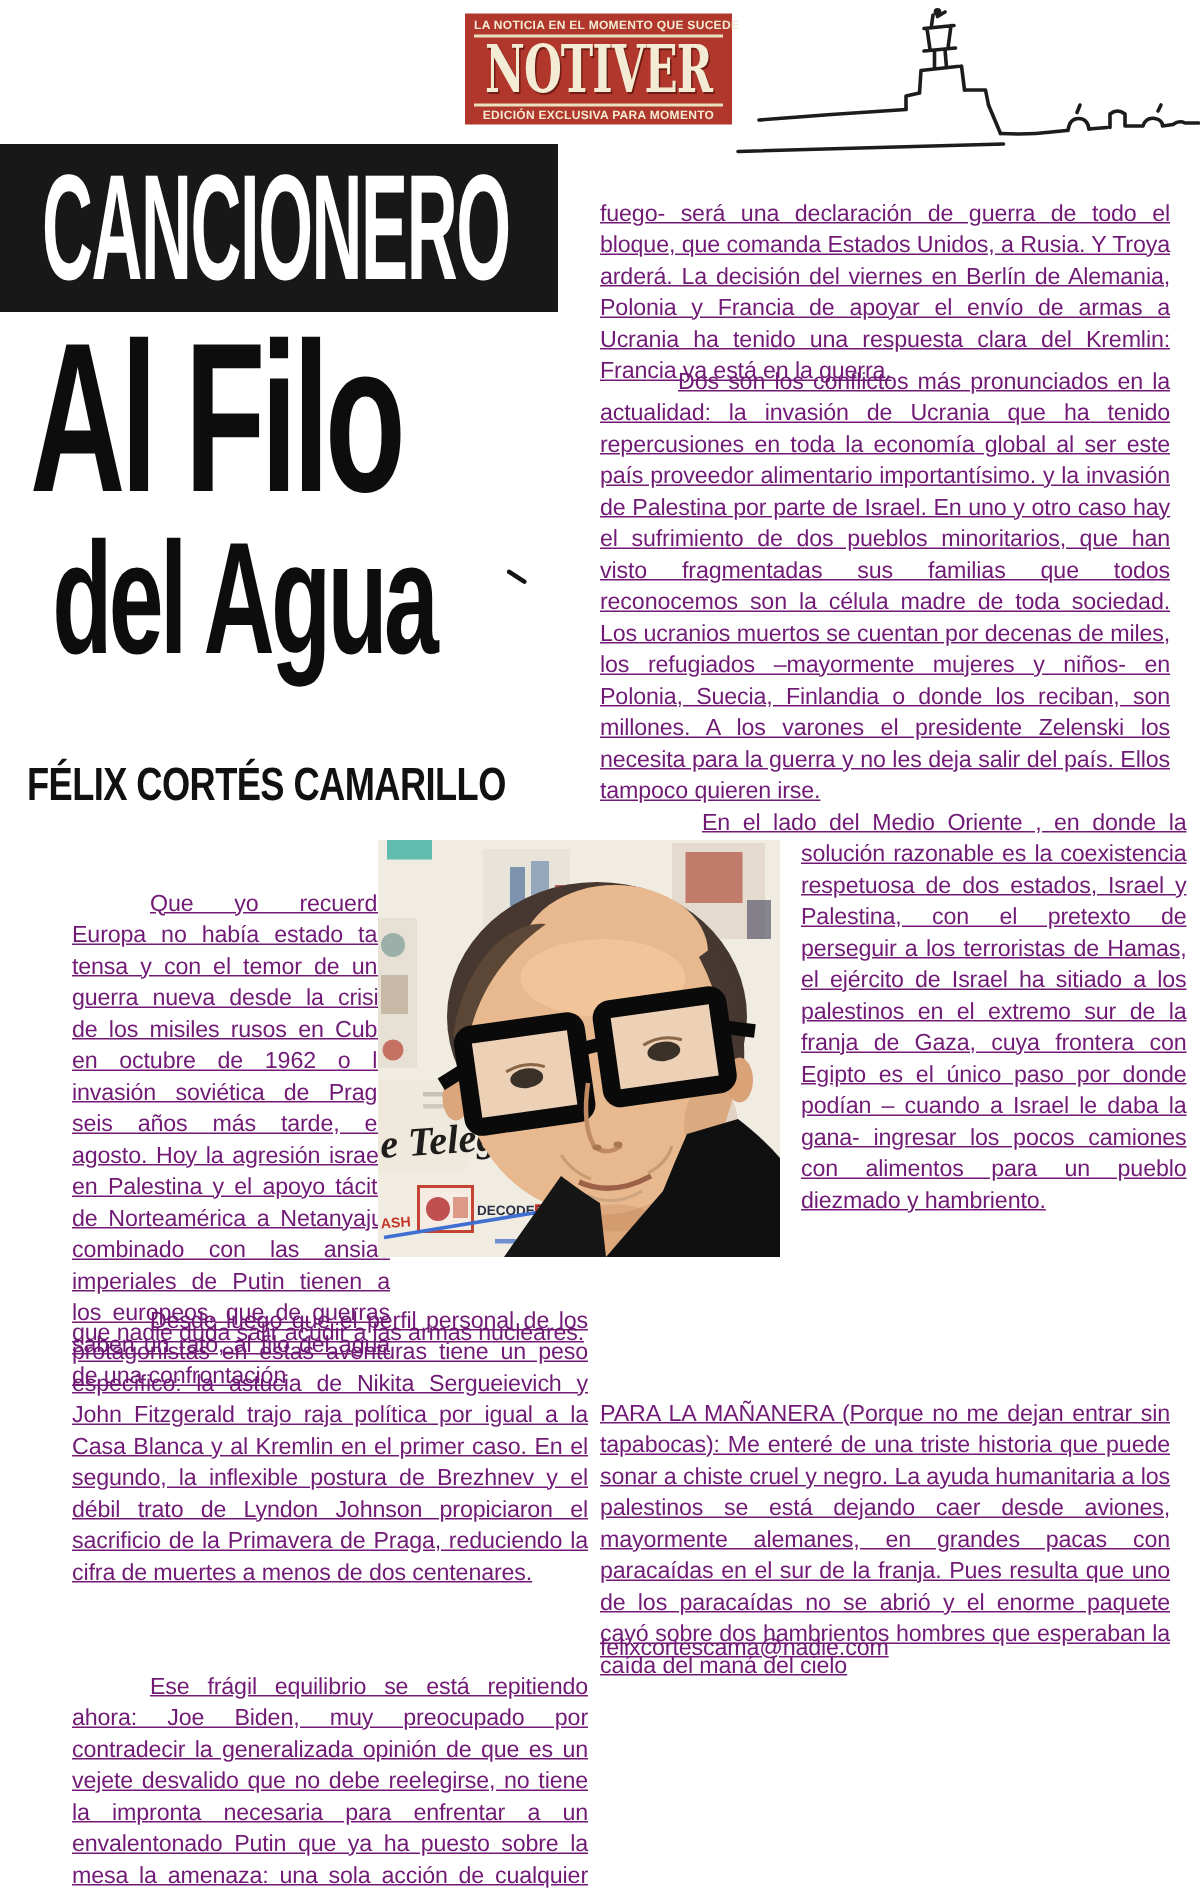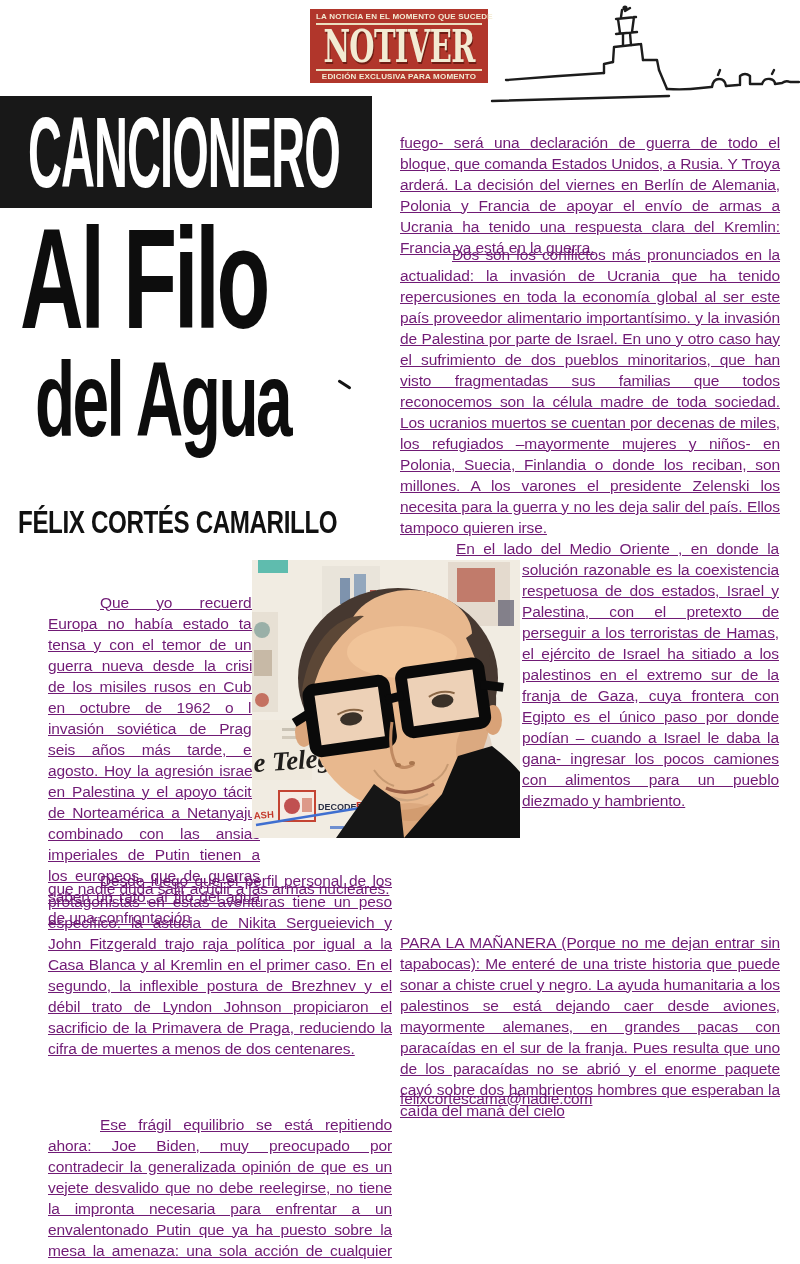--- a/index.html
+++ b/index.html
@@ -40,21 +40,21 @@
   
   .body-text{position:absolute;font-size:15.5px;line-height:21px;text-align:justify;
              letter-spacing:-.1px;color:#701a75;text-decoration:underline;}
   .ind{text-indent:52px;}
   #lp1a{left:48px;top:576px;width:212px;}
   #lp1b{left:48px;top:862px;width:344px;}
   #lp2 {left:48px;top:854px;width:344px;}
   #lp3 {left:48px;top:1098px;width:344px;}
   #rp1 {left:400px;top:116px;width:380px;}
   #rp2 {left:400px;top:228px;width:380px;}
-  #rp3 {left:522px;top:522px;width:257px;text-indent:-66px;}
+  #rp3 {left:534px;top:522px;width:257px;text-indent:-66px;}
   #rp4 {left:522px;top:772px;width:257px;text-indent:3px;}
   #rp5 {left:400px;top:916px;width:380px;}
   #email{left:400px;top:1072px;width:380px;text-align:left;}
 
   
   .photo{position:absolute;left:252px;top:560px;width:268px;height:278px;overflow:hidden;}
   .photo svg{display:block;}
 </style>
 </head>
 <body>

